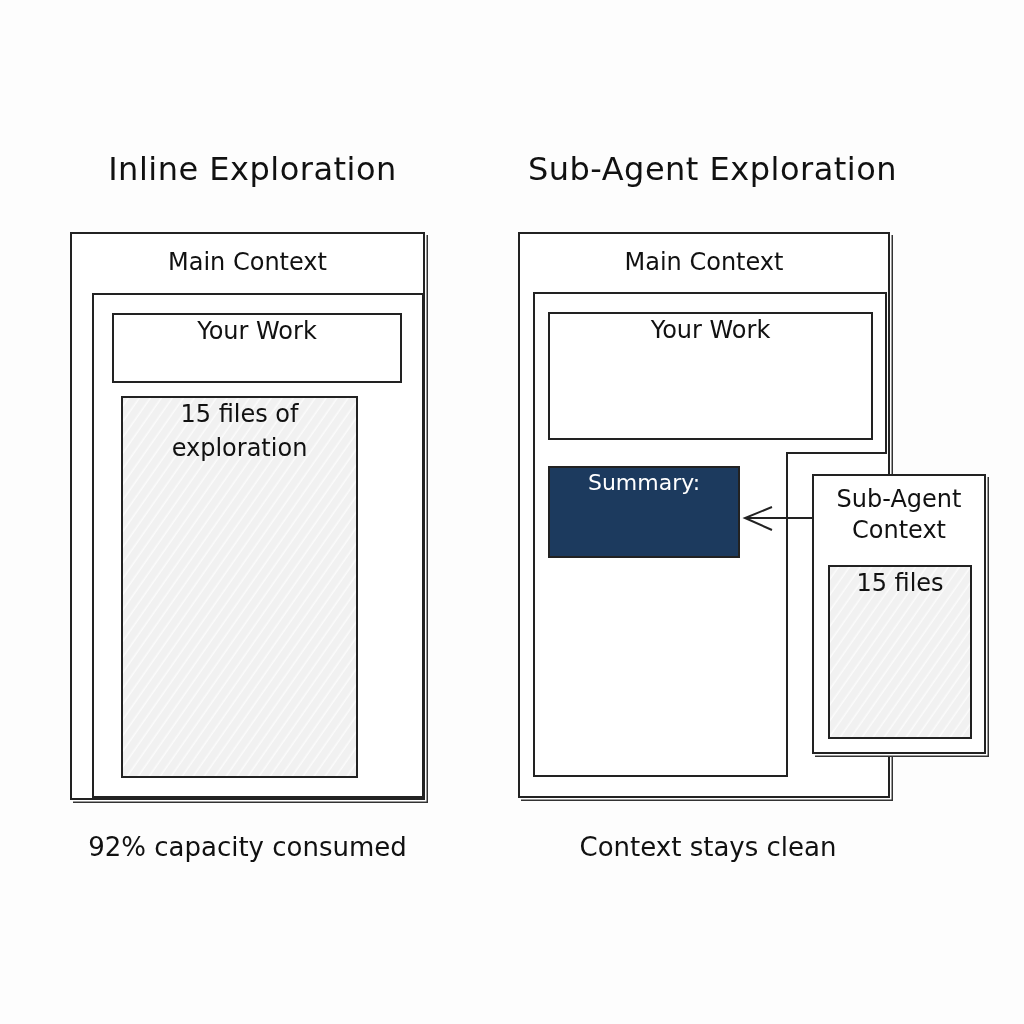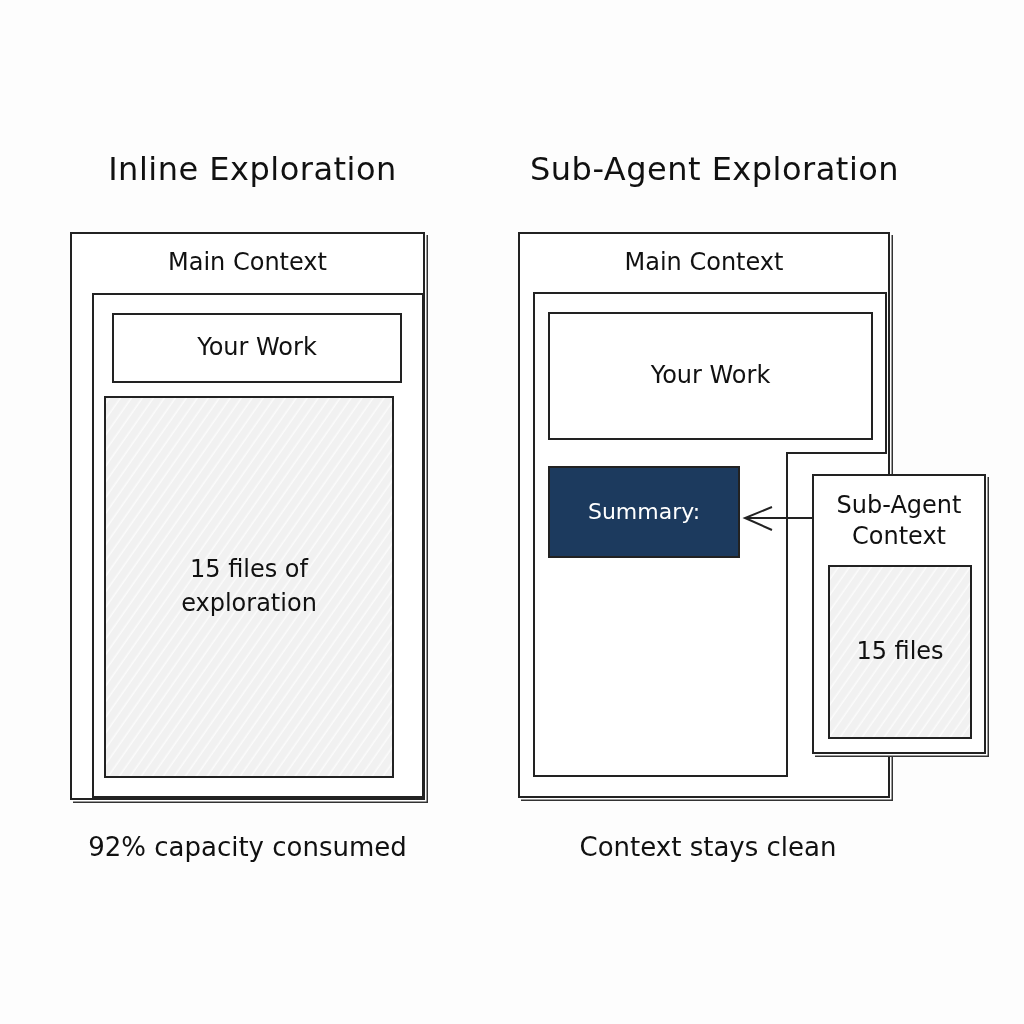--- a/index.html
+++ b/index.html
@@ -14,46 +14,46 @@
   .label { position: absolute; text-align: center; font-size: 24px; white-space: nowrap; }
   .hatch {
     background-color: #f1f1f1;
     background-image: repeating-linear-gradient(-55deg, rgba(255,255,255,0.0) 0px, rgba(255,255,255,0.0) 6px, rgba(255,255,255,0.75) 7px, rgba(255,255,255,0.0) 9px);
   }
   .summary {
     background: #1c3a5e; color: #fff;
   }
   .caption { font-size: 26px; white-space: nowrap; }
   .center-text {
-    display: flex; align-items: center; justify-content: center; text-align: center;
+    display: flex; align-items: center; justify-content: flex-start; text-align: center;
     flex-direction: column; line-height: 1.4;
   }
 </style>
 </head>
 <body>
 
 <div class="abs title" style="left:100px; top:150px; width:305px; text-align:center;">Inline Exploration</div>
 
 <div class="box double" style="left:70px; top:232px; width:355px; height:568px;"></div>
 <div class="label" style="left:70px; top:248px; width:355px;">Main Context</div>
 
 <div class="box" style="left:92px; top:293px; width:332px; height:505px;"></div>
 
 <div class="box center-text" style="left:112px; top:313px; width:290px; height:70px;">
   <span style="font-size:24px;">Your Work</span>
 </div>
 
-<div class="box hatch center-text" style="left:104px; top:396px; width:290px; height:382px;">
+<div class="box hatch center-text" style="left:121px; top:396px; width:237px; height:382px;">
   <span style="font-size:24px;">15 files of</span>
   <span style="font-size:24px;">exploration</span>
 </div>
 
 <div class="abs caption" style="left:70px; top:832px; width:355px; text-align:center;">92% capacity consumed</div>
 
-<div class="abs title" style="left:530px; top:150px; width:395px; text-align:left;">Sub-Agent Exploration</div>
+<div class="abs title" style="left:515px; top:150px; width:395px; text-align:center;">Sub-Agent Exploration</div>
 
 <div class="box double" style="left:518px; top:232px; width:372px; height:566px;"></div>
 <div class="label" style="left:518px; top:248px; width:372px;">Main Context</div>
 
 <svg class="abs" style="left:0; top:0;" width="1024" height="1024">
   <path d="M534 293 L886 293 L886 453 L787 453 L787 776 L534 776 Z" fill="#fff" stroke="#222" stroke-width="2"></path>
 </svg>
 
 <div class="box center-text" style="left:548px; top:312px; width:325px; height:128px;">
   <span style="font-size:24px;">Your Work</span>

